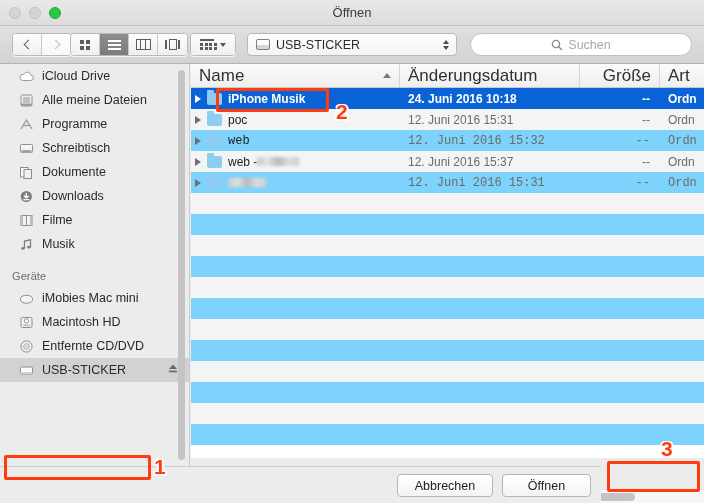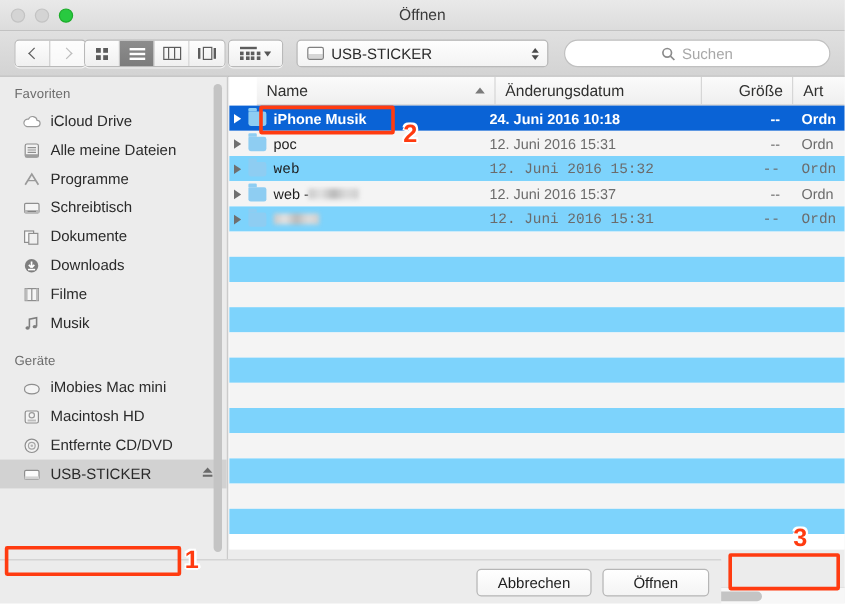--- a/index.html
+++ b/index.html
@@ -144,21 +144,21 @@
 
   
   #filelist {
     position: absolute; left: 191px; top: 64px; width: 513px; height: 394px;
     background: #ffffff; overflow: hidden;
   }
   #col-header {
     display: flex; height: 24px;
     background: linear-gradient(#fbfbfb, #efefef);
     border-bottom: 1px solid #c9c9c9;
-    font-size: 13px; color: #30302f; margin-left: 23px;
+    font-size: 17px; color: #30302f;
   }
   #col-header .col {
     display: flex; align-items: center; height: 100%;
     border-right: 1px solid #d6d6d6; padding: 0 8px;
   }
   #col-header .col.name { width: 209px; justify-content: space-between; }
   #col-header .col.date { width: 180px; }
   #col-header .col.size { width: 80px; justify-content: flex-end; }
   #col-header .col.kind { width: 44px; border-right: none; }
   .sort-arrow { width:0;height:0;border-left:4px solid transparent;border-right:4px solid transparent;border-bottom:5px solid #7a7a7a; }
@@ -324,21 +324,20 @@
       <svg width="12" height="12" viewBox="0 0 12 12" style="margin-right:5px;">
         <circle cx="5" cy="5" r="3.6" fill="none" stroke="#8b8b8b" stroke-width="1.4"></circle>
         <line x1="7.7" y1="7.7" x2="11" y2="11" stroke="#8b8b8b" stroke-width="1.4"></line>
       </svg>
       <span class="ph">Suchen</span>
     </div>
   </div>
 
   <div id="sidebar">
 
-    <div class="side-header">Favoriten</div>
 
     <div class="side-item">
       <span class="ico">
         <svg width="17" height="15" viewBox="0 0 17 15">
             <path d="M4.5 11.5h8.2a2.6 2.6 0 0 0 .2-5.2 3.8 3.8 0 0 0-7.2-1 2.9 2.9 0 0 0-1.2 6.2z" fill="#fff" stroke="#9a9a9a" stroke-width="1"></path>
           </svg>
       </span>
       <span class="txt">iCloud Drive</span>
     </div>
 

